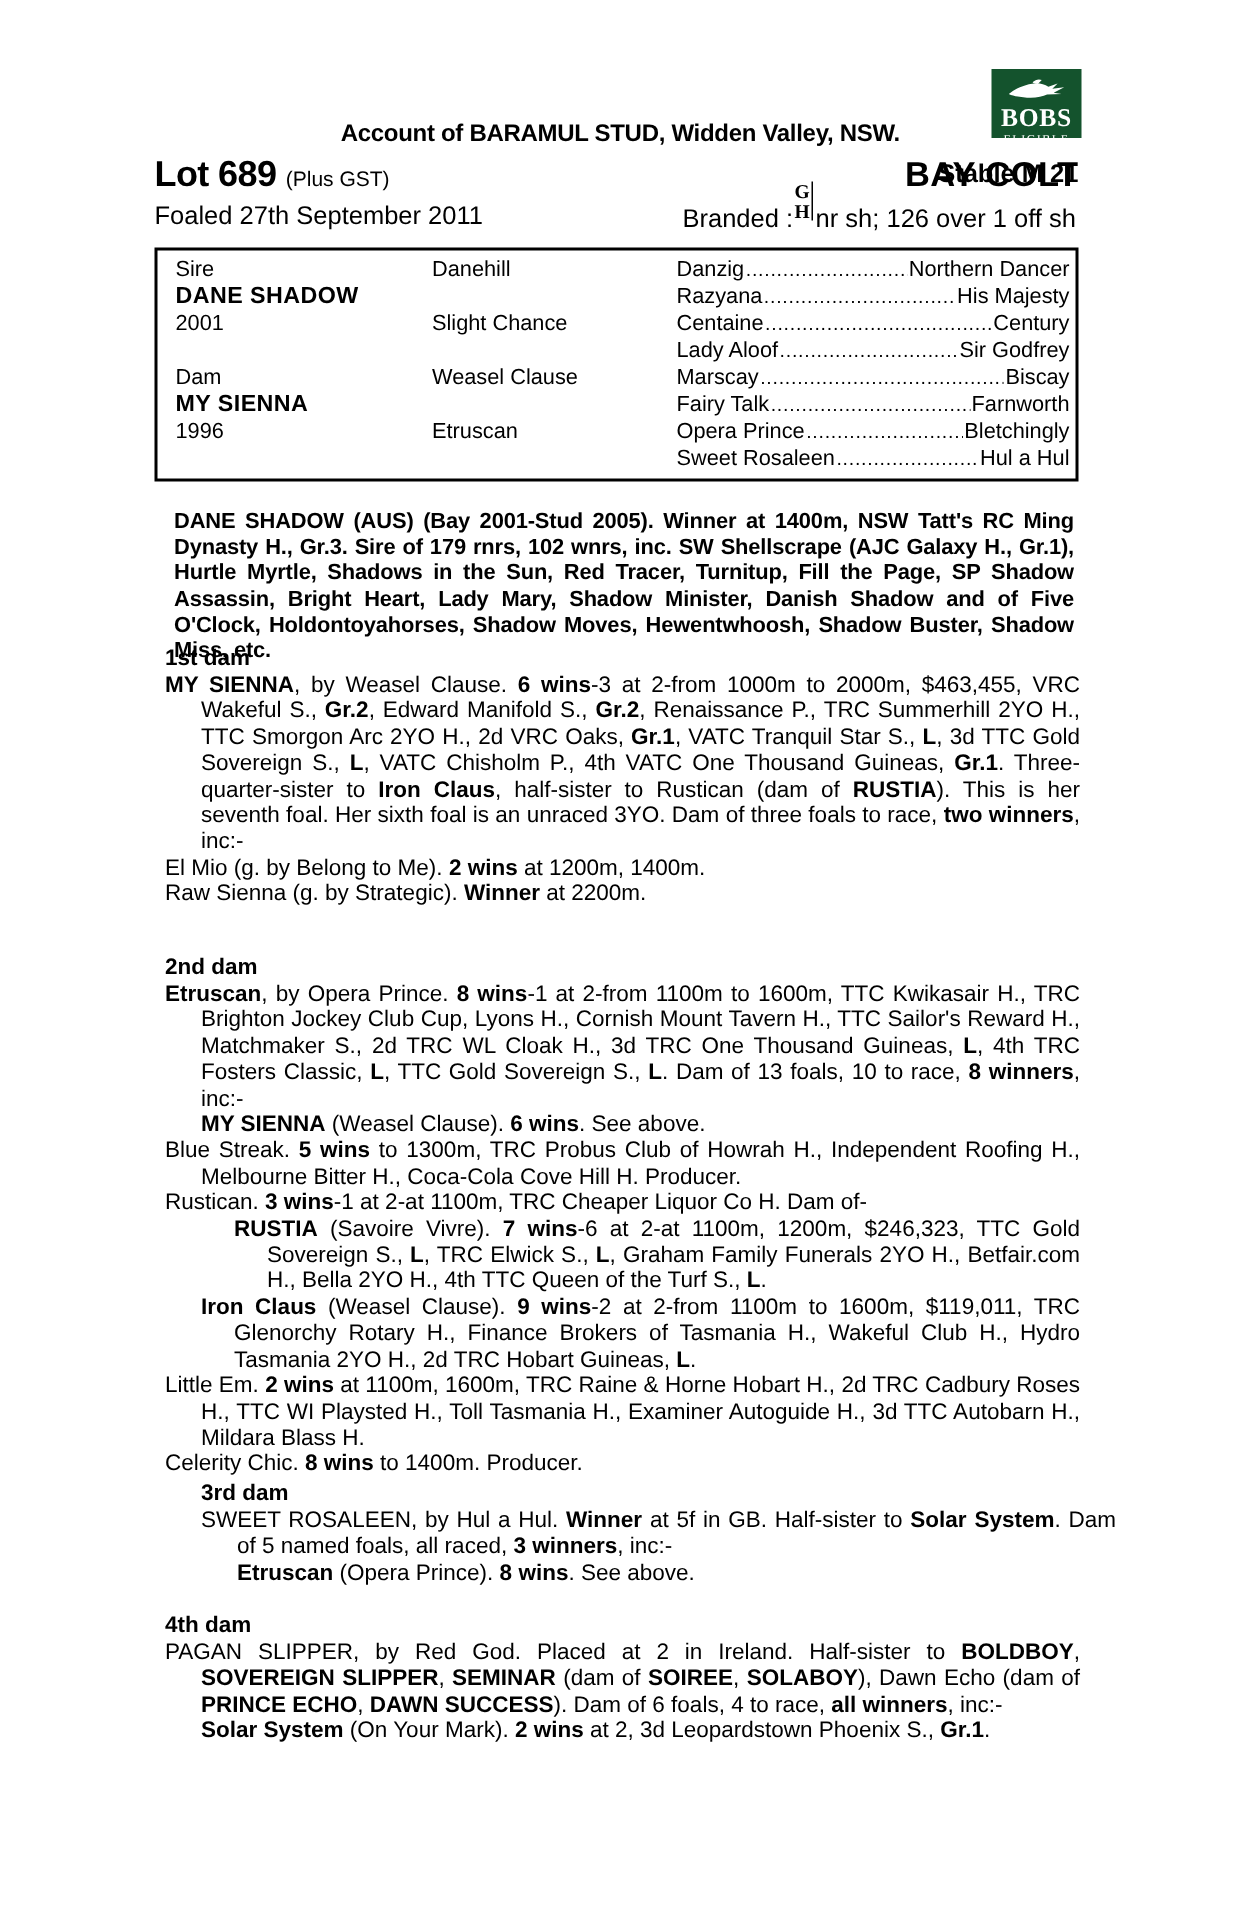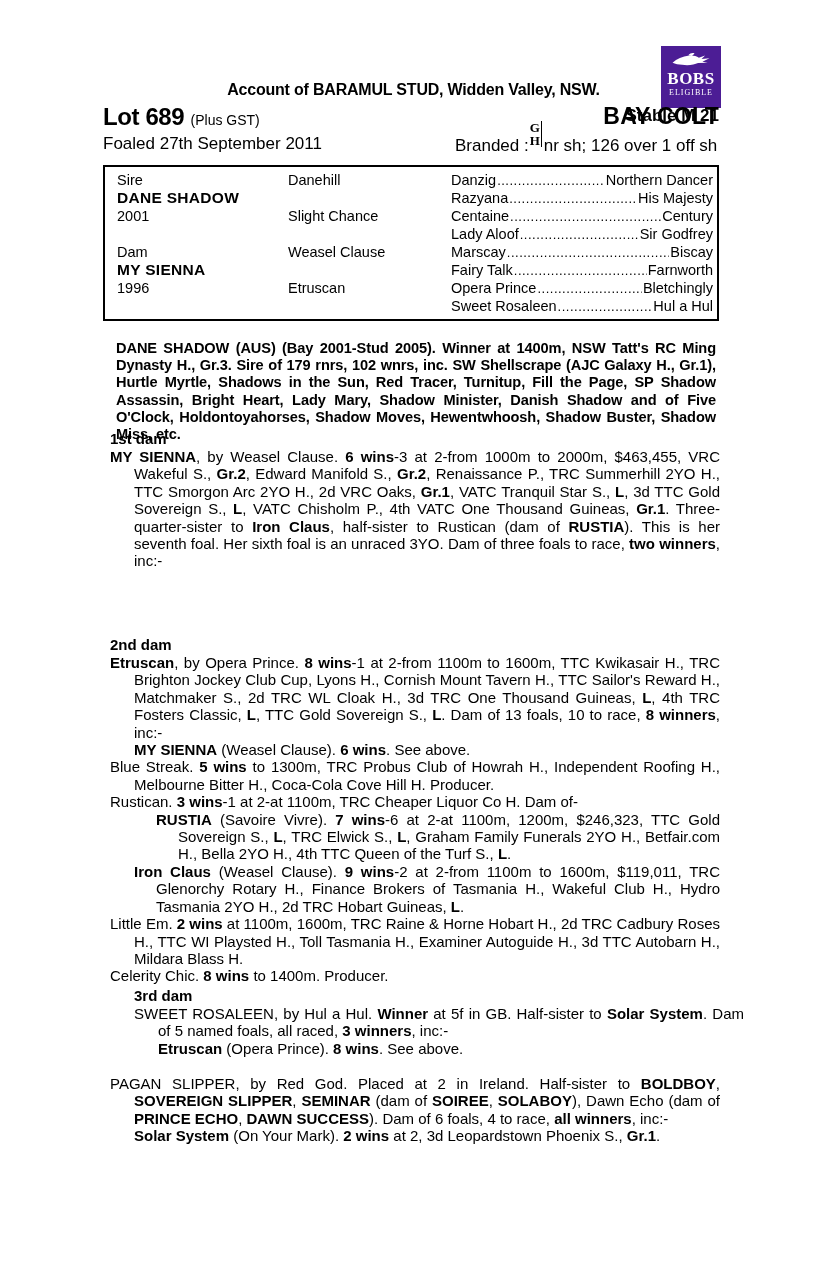--- a/index.html
+++ b/index.html
@@ -21,22 +21,22 @@
     height: 1270px;
     box-sizing: border-box;
   }
 
   
   .bobs-logo {
     position: absolute;
     top: 46px;
     left: 661px;
     width: 60px;
-    height: 62px;
-    background: #4c1d95;
+    height: 46px;
+    background: #14532d;
     color: #ffffff;
     text-align: center;
     overflow: hidden;
   }
   .bobs-logo .horse {
     display: block;
     margin: 4px auto 0 auto;
     width: 44px;
     height: 20px;
   }
@@ -357,20 +357,24 @@
           </div>
         </div>
     </div>
   </div>
 
   <div class="sire-para">DANE SHADOW (AUS) (Bay 2001-Stud 2005). Winner at 1400m, NSW Tatt's RC Ming Dynasty H., Gr.3. Sire of 179 rnrs, 102 wnrs, inc. SW Shellscrape (AJC Galaxy H., Gr.1), Hurtle Myrtle, Shadows in the Sun, Red Tracer, Turnitup, Fill the Page, SP Shadow Assassin, Bright Heart, Lady Mary, Shadow Minister, Danish Shadow and of Five O'Clock, Holdontoyahorses, Shadow Moves, Hewentwhoosh, Shadow Buster, Shadow Miss, etc.</div>
 
   <div class="section" id="sec-1st">
     <div class="dam-heading">1st dam</div>
     <div class="entry h1"><b>MY SIENNA</b>, by Weasel Clause. <b>6 wins</b>-3 at 2-from 1000m to 2000m, $463,455, VRC Wakeful S., <b>Gr.2</b>, Edward Manifold S., <b>Gr.2</b>, Renaissance P., TRC Summerhill 2YO H., TTC Smorgon Arc 2YO H., 2d VRC Oaks, <b>Gr.1</b>, VATC Tranquil Star S., <b>L</b>, 3d TTC Gold Sovereign S., <b>L</b>, VATC Chisholm P., 4th VATC One Thousand Guineas, <b>Gr.1</b>. Three-quarter-sister to <b>Iron Claus</b>, half-sister to Rustican (dam of <b>RUSTIA</b>). This is her seventh foal. Her sixth foal is an unraced 3YO. Dam of three foals to race, <b>two winners</b>, inc:-</div>
+    <div id="first-dam-progeny">
+        <div class="entry h1 nj">El Mio (g. by Belong to Me). <b>2 wins</b> at 1200m, 1400m.</div>
+        <div class="entry h1 nj">Raw Sienna (g. by Strategic). <b>Winner</b> at 2200m.</div>
+      </div>
   </div>
 
   <div class="section" id="sec-2nd">
     <div class="dam-heading">2nd dam</div>
     <div class="entry h1"><b>Etruscan</b>, by Opera Prince. <b>8 wins</b>-1 at 2-from 1100m to 1600m, TTC Kwikasair H., TRC Brighton Jockey Club Cup, Lyons H., Cornish Mount Tavern H., TTC Sailor's Reward H., Matchmaker S., 2d TRC WL Cloak H., 3d TRC One Thousand Guineas, <b>L</b>, 4th TRC Fosters Classic, <b>L</b>, TTC Gold Sovereign S., <b>L</b>. Dam of 13 foals, 10 to race, <b>8 winners</b>, inc:-</div>
     <div id="second-dam-progeny">
         <div class="entry h2"><b>MY SIENNA</b> (Weasel Clause). <b>6 wins</b>. See above.</div>
         <div class="entry h1">Blue Streak. <b>5 wins</b> to 1300m, TRC Probus Club of Howrah H., Independent Roofing H., Melbourne Bitter H., Coca-Cola Cove Hill H. Producer.</div>
         <div class="entry h1">Rustican. <b>3 wins</b>-1 at 2-at 1100m, TRC Cheaper Liquor Co H. Dam of-</div>
         <div class="entry h3"><b>RUSTIA</b> (Savoire Vivre). <b>7 wins</b>-6 at 2-at 1100m, 1200m, $246,323, TTC Gold Sovereign S., <b>L</b>, TRC Elwick S., <b>L</b>, Graham Family Funerals 2YO H., Betfair.com H., Bella 2YO H., 4th TTC Queen of the Turf S., <b>L</b>.</div>
@@ -382,19 +386,20 @@
 
   <div class="section" id="sec-3rd">
     <div class="dam-heading">3rd dam</div>
     <div class="entry h1">SWEET ROSALEEN, by Hul a Hul. <b>Winner</b> at 5f in GB. Half-sister to <b>Solar System</b>. Dam of 5 named foals, all raced, <b>3 winners</b>, inc:-</div>
     <div id="third-dam-progeny">
         <div class="entry h2"><b>Etruscan</b> (Opera Prince). <b>8 wins</b>. See above.</div>
       </div>
   </div>
 
   <div class="section" id="sec-4th">
+    <div class="dam-heading">4th dam</div>
     <div class="entry h1">PAGAN SLIPPER, by Red God. Placed at 2 in Ireland. Half-sister to <b>BOLDBOY</b>, <b>SOVEREIGN SLIPPER</b>, <b>SEMINAR</b> (dam of <b>SOIREE</b>, <b>SOLABOY</b>), Dawn Echo (dam of <b>PRINCE ECHO</b>, <b>DAWN SUCCESS</b>). Dam of 6 foals, 4 to race, <b>all winners</b>, inc:-</div>
     <div id="fourth-dam-progeny">
         <div class="entry h2"><b>Solar System</b> (On Your Mark). <b>2 wins</b> at 2, 3d Leopardstown Phoenix S., <b>Gr.1</b>.</div>
       </div>
   </div>
 
 </div>
 
 </body></html>

